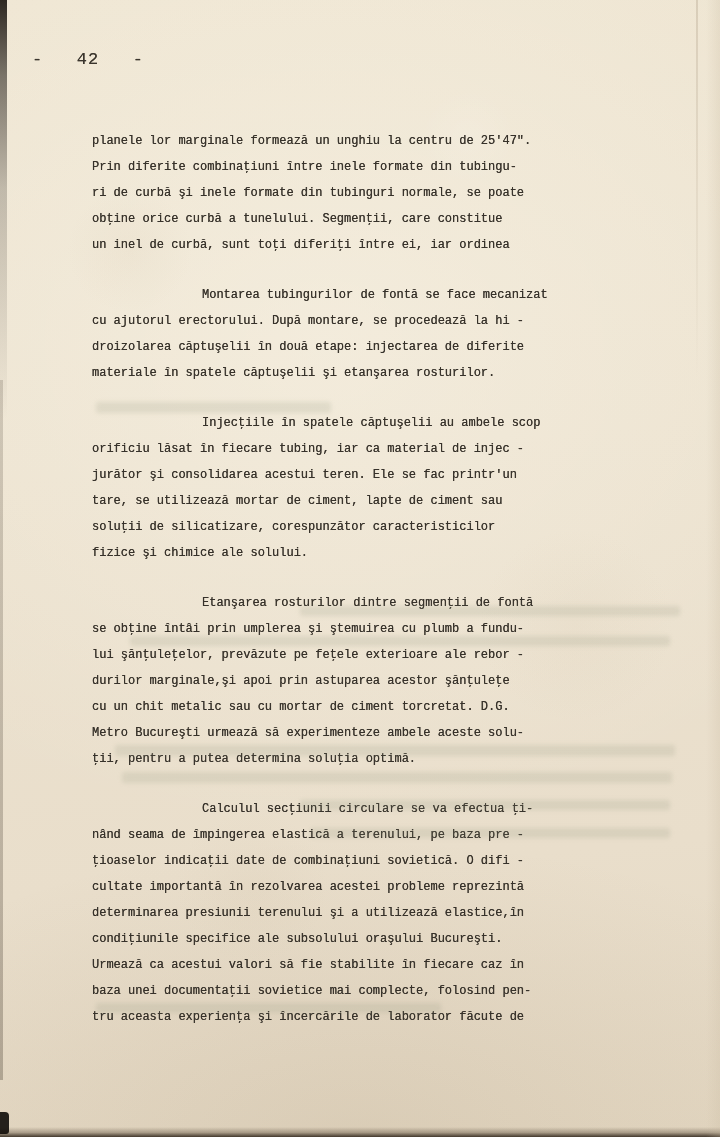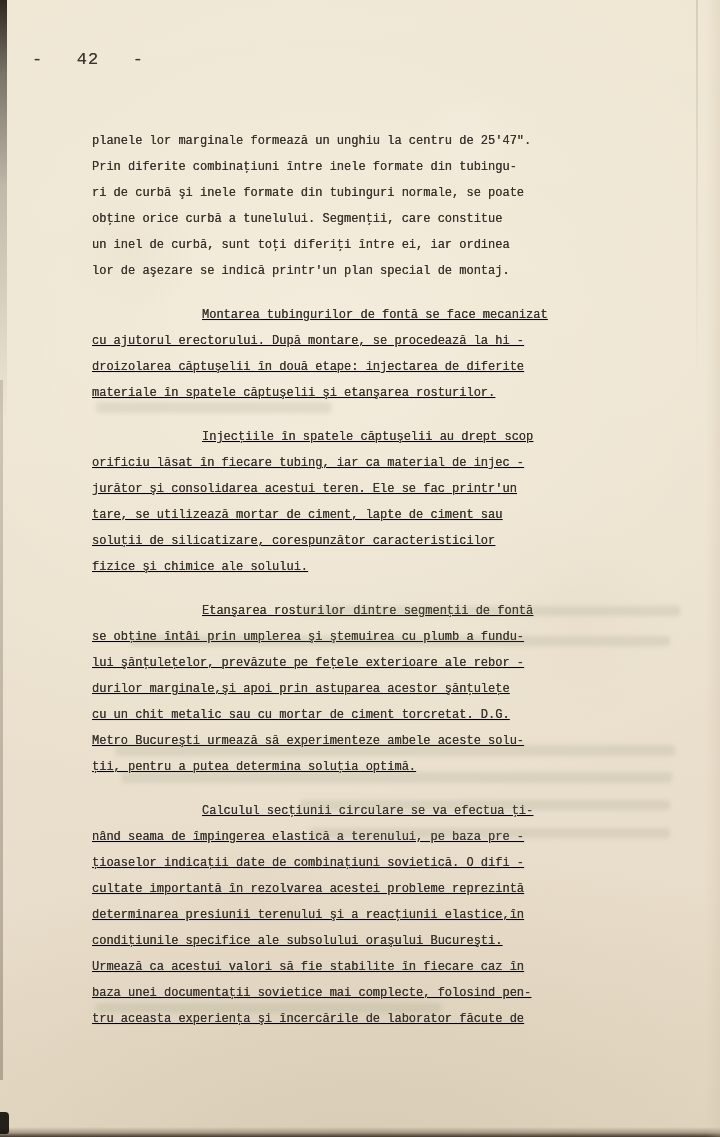--- a/index.html
+++ b/index.html
@@ -26,21 +26,21 @@
   .pagenum{
     position:absolute;top:50px;left:0;width:100%;
     text-align:left;
     font-size:17px;letter-spacing:1px;
     color:#3a352d;white-space:pre;
     text-shadow:0 0 .5px rgba(46,40,32,.65);
     padding-left:32px;
   }
   .textblock{position:absolute;left:92px;top:128px;width:608px;}
   .para{margin:0;}
-  .para + .para{margin-top:18px;text-decoration:underline;}
+  .para + .para{margin-top:24px;}
   .line{
     height:26px;line-height:26px;font-size:12px;
     color:#36312a;white-space:pre;
     text-shadow:0 0 .5px rgba(44,38,30,.7), .3px .3px 0 rgba(44,38,30,.18);
   }
   .indent{padding-left:110px;}
   
   .ghost{
     position:absolute;border-radius:3px;
     background:rgba(134,140,118,0.17);
@@ -82,32 +82,31 @@
   <div class="pagenum">-   42   -</div>
 
   <div class="textblock">
 
     <div class="para">
       <div class="line">planele lor marginale formează un unghiu la centru de 25'47".</div>
       <div class="line">Prin diferite combinaţiuni între inele formate din tubingu-</div>
       <div class="line">ri de curbă şi inele formate din tubinguri normale, se poate</div>
       <div class="line">obţine orice curbă a tunelului. Segmenţii, care constitue</div>
       <div class="line">un inel de curbă, sunt toţi diferiţi între ei, iar ordinea</div>
-      <div class="line">lor de aşezare se indică printr'un plan special de montaj.</div>
     </div>
 
     <div class="para">
       <div class="line indent">Montarea tubingurilor de fontă se face mecanizat</div>
       <div class="line">cu ajutorul erectorului. După montare, se procedează la hi -</div>
       <div class="line">droizolarea căptuşelii în două etape: injectarea de diferite</div>
       <div class="line">materiale în spatele căptuşelii şi etanşarea rosturilor.</div>
     </div>
 
     <div class="para">
-      <div class="line indent">Injecţiile în spatele căptuşelii au drept scop</div>
+      <div class="line indent">Injecţiile în spatele căptuşelii au ambele scop</div>
       <div class="line">orificiu lăsat în fiecare tubing, iar ca material de injec -</div>
       <div class="line">jurător şi consolidarea acestui teren. Ele se fac printr'un</div>
       <div class="line">tare, se utilizează mortar de ciment, lapte de ciment sau</div>
       <div class="line">soluţii de silicatizare, corespunzător caracteristicilor</div>
       <div class="line">fizice şi chimice ale solului.</div>
     </div>
 
     <div class="para">
       <div class="line indent">Etanşarea rosturilor dintre segmenţii de fontă</div>
       <div class="line">se obţine întâi prin umplerea şi ştemuirea cu plumb a fundu-</div>
@@ -116,21 +115,21 @@
       <div class="line">cu un chit metalic sau cu mortar de ciment torcretat. D.G.</div>
       <div class="line">Metro Bucureşti urmează să experimenteze ambele aceste solu-</div>
       <div class="line">ţii, pentru a putea determina soluţia optimă.</div>
     </div>
 
     <div class="para">
       <div class="line indent">Calculul secţiunii circulare se va efectua ţi-</div>
       <div class="line">nând seama de împingerea elastică a terenului, pe baza pre -</div>
       <div class="line">ţioaselor indicaţii date de combinaţiuni sovietică. O difi -</div>
       <div class="line">cultate importantă în rezolvarea acestei probleme reprezintă</div>
-      <div class="line">determinarea presiunii terenului şi a reacţiunii elastice,în</div>
+      <div class="line">determinarea presiunii terenului şi a utilizează elastice,în</div>
       <div class="line">condiţiunile specifice ale subsolului oraşului Bucureşti.</div>
       <div class="line">Urmează ca acestui valori să fie stabilite în fiecare caz în</div>
       <div class="line">baza unei documentaţii sovietice mai complecte, folosind pen-</div>
       <div class="line">tru aceasta experienţa şi încercările de laborator făcute de</div>
     </div>
 
   </div>
 
   <div class="ghost" style="left:96px;top:402px;width:235px;height:11px;"></div>
   <div class="ghost" style="left:300px;top:606px;width:380px;height:10px;"></div>

